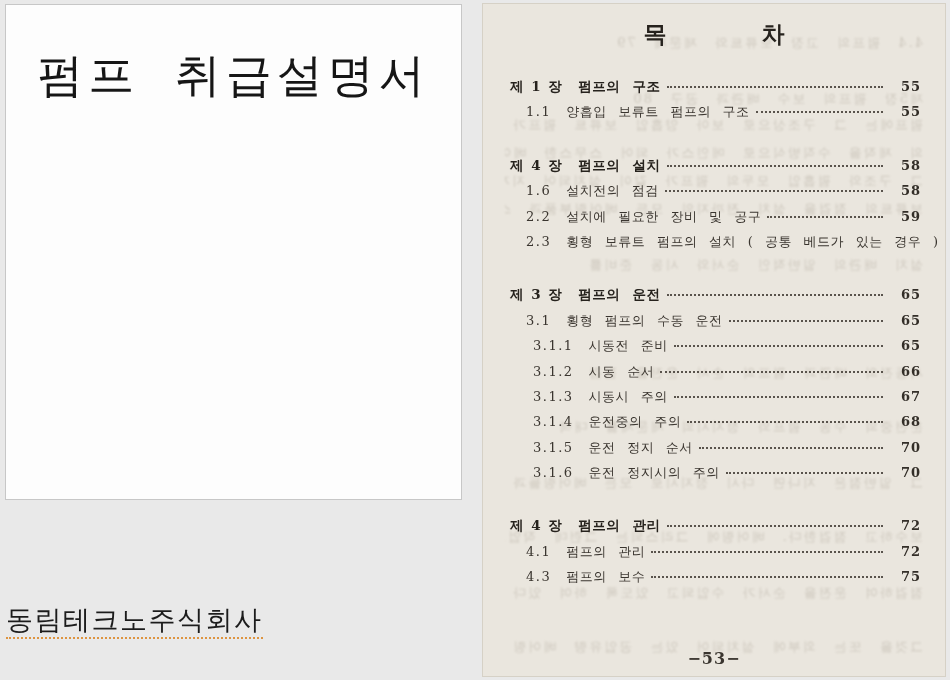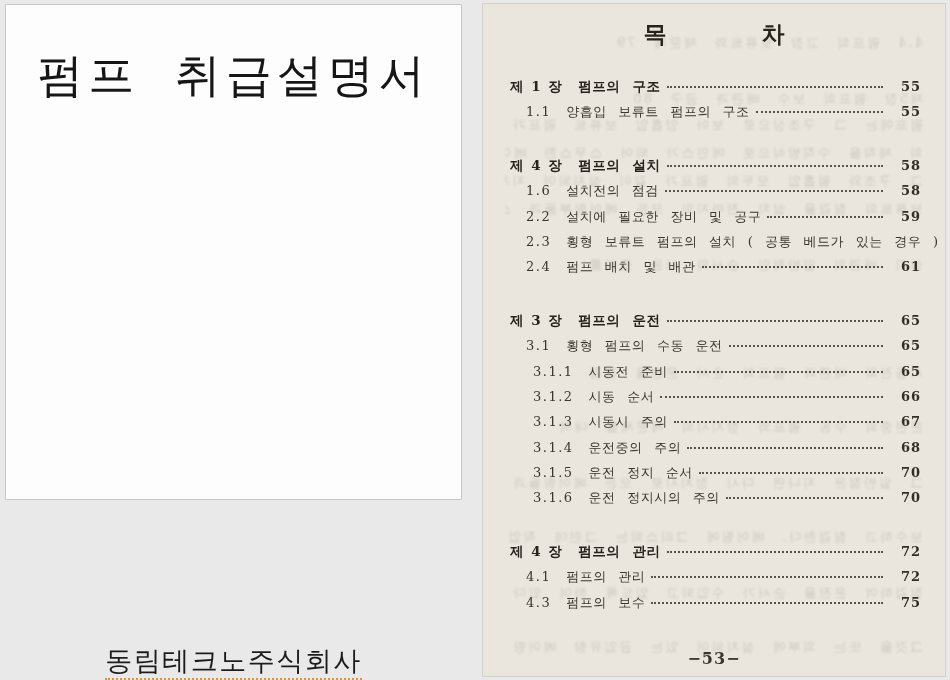--- a/index.html
+++ b/index.html
@@ -19,24 +19,23 @@
   }
   .cover-title {
     position:absolute; top:40px; left:0; right:0;
     text-align:center;
     font-size:46px; color:#161616;
     letter-spacing:5px; word-spacing:16px;
     white-space:nowrap;
   }
   .cover-company {
     position:absolute; top:597px; left:0; right:0;
-    text-align:center;
+    text-align:left;
     font-size:27px; color:#1c1c1c;
     letter-spacing:1.5px;
-    margin-top:41px;
   }
   .cover-company .underline {
     border-bottom:2px dotted #dd9440;
     padding-bottom:2px;
   }
 
   
   .page-right {
     position:absolute; left:482px; top:3px;
     width:464px; height:674px;
@@ -145,26 +144,20 @@
     <span class="toc-num">2.2</span>
     <span class="toc-title">설치에 필요한 장비 및 공구</span>
     <span class="toc-dots"></span>
     <span class="toc-page">59</span>
   </div>
       <div class="toc-row section">
     <span class="toc-num">2.3</span>
     <span class="toc-title">횡형 보류트 펌프의 설치 ( 공통 베드가 있는 경우 )</span>
     <span class="toc-dots"></span>
 
-  </div>
-      <div class="toc-row section">
-    <span class="toc-num">2.4</span>
-    <span class="toc-title">펌프 배치 및 배관</span>
-    <span class="toc-dots"></span>
-    <span class="toc-page">61</span>
   </div>
       <div class="toc-row chapter">
     <span class="toc-num">제 3 장</span>
     <span class="toc-title">펌프의 운전</span>
     <span class="toc-dots"></span>
     <span class="toc-page">65</span>
   </div>
       <div class="toc-row section">
     <span class="toc-num">3.1</span>
     <span class="toc-title">횡형 펌프의 수동 운전</span>

